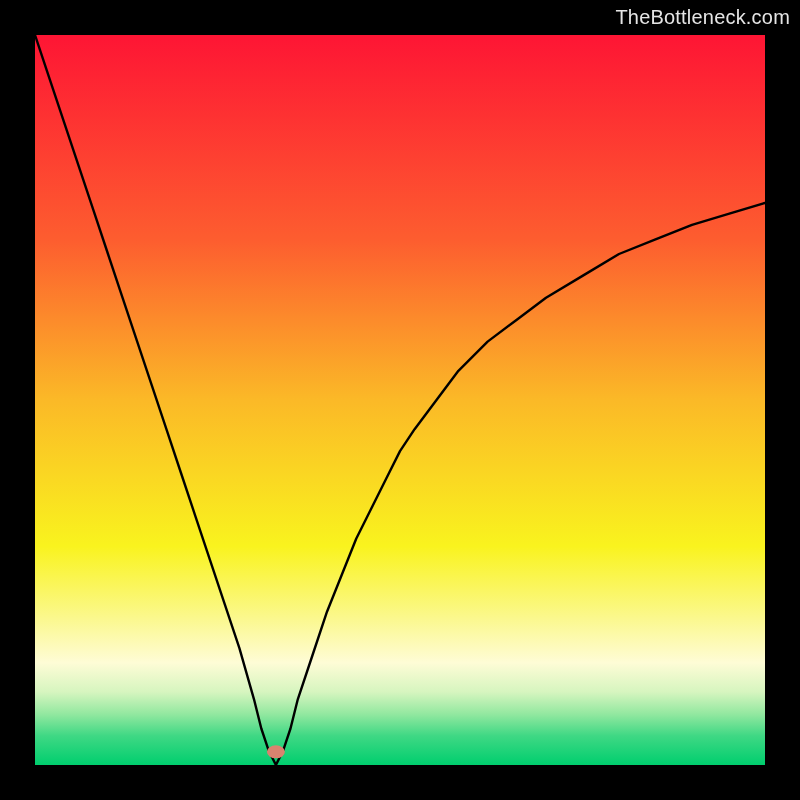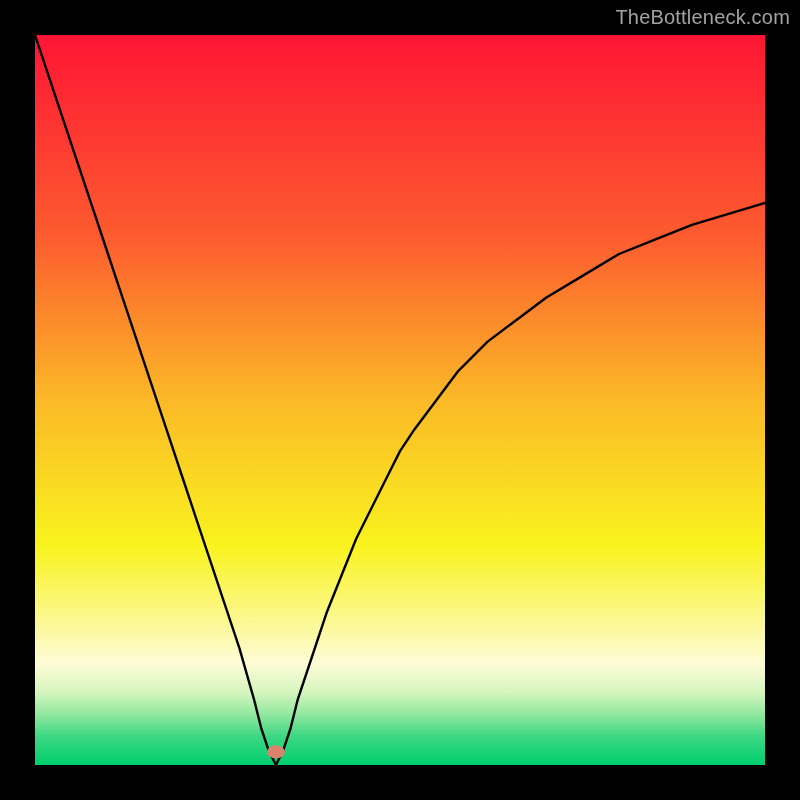--- a/index.html
+++ b/index.html
@@ -22,21 +22,21 @@
     left: 35px;
     top: 35px;
     width: 730px;
     height: 730px;
     overflow: hidden;
   }
   .watermark {
     position: absolute;
     top: 6px;
     right: 10px;
-    color: #a3a3a3;
+    color: #e5e5e5;
     font-size: 20px;
     font-weight: 500;
     letter-spacing: 0.2px;
     z-index: 10;
   }
 </style>
 </head>
 <body>
 
 <div class="frame">

